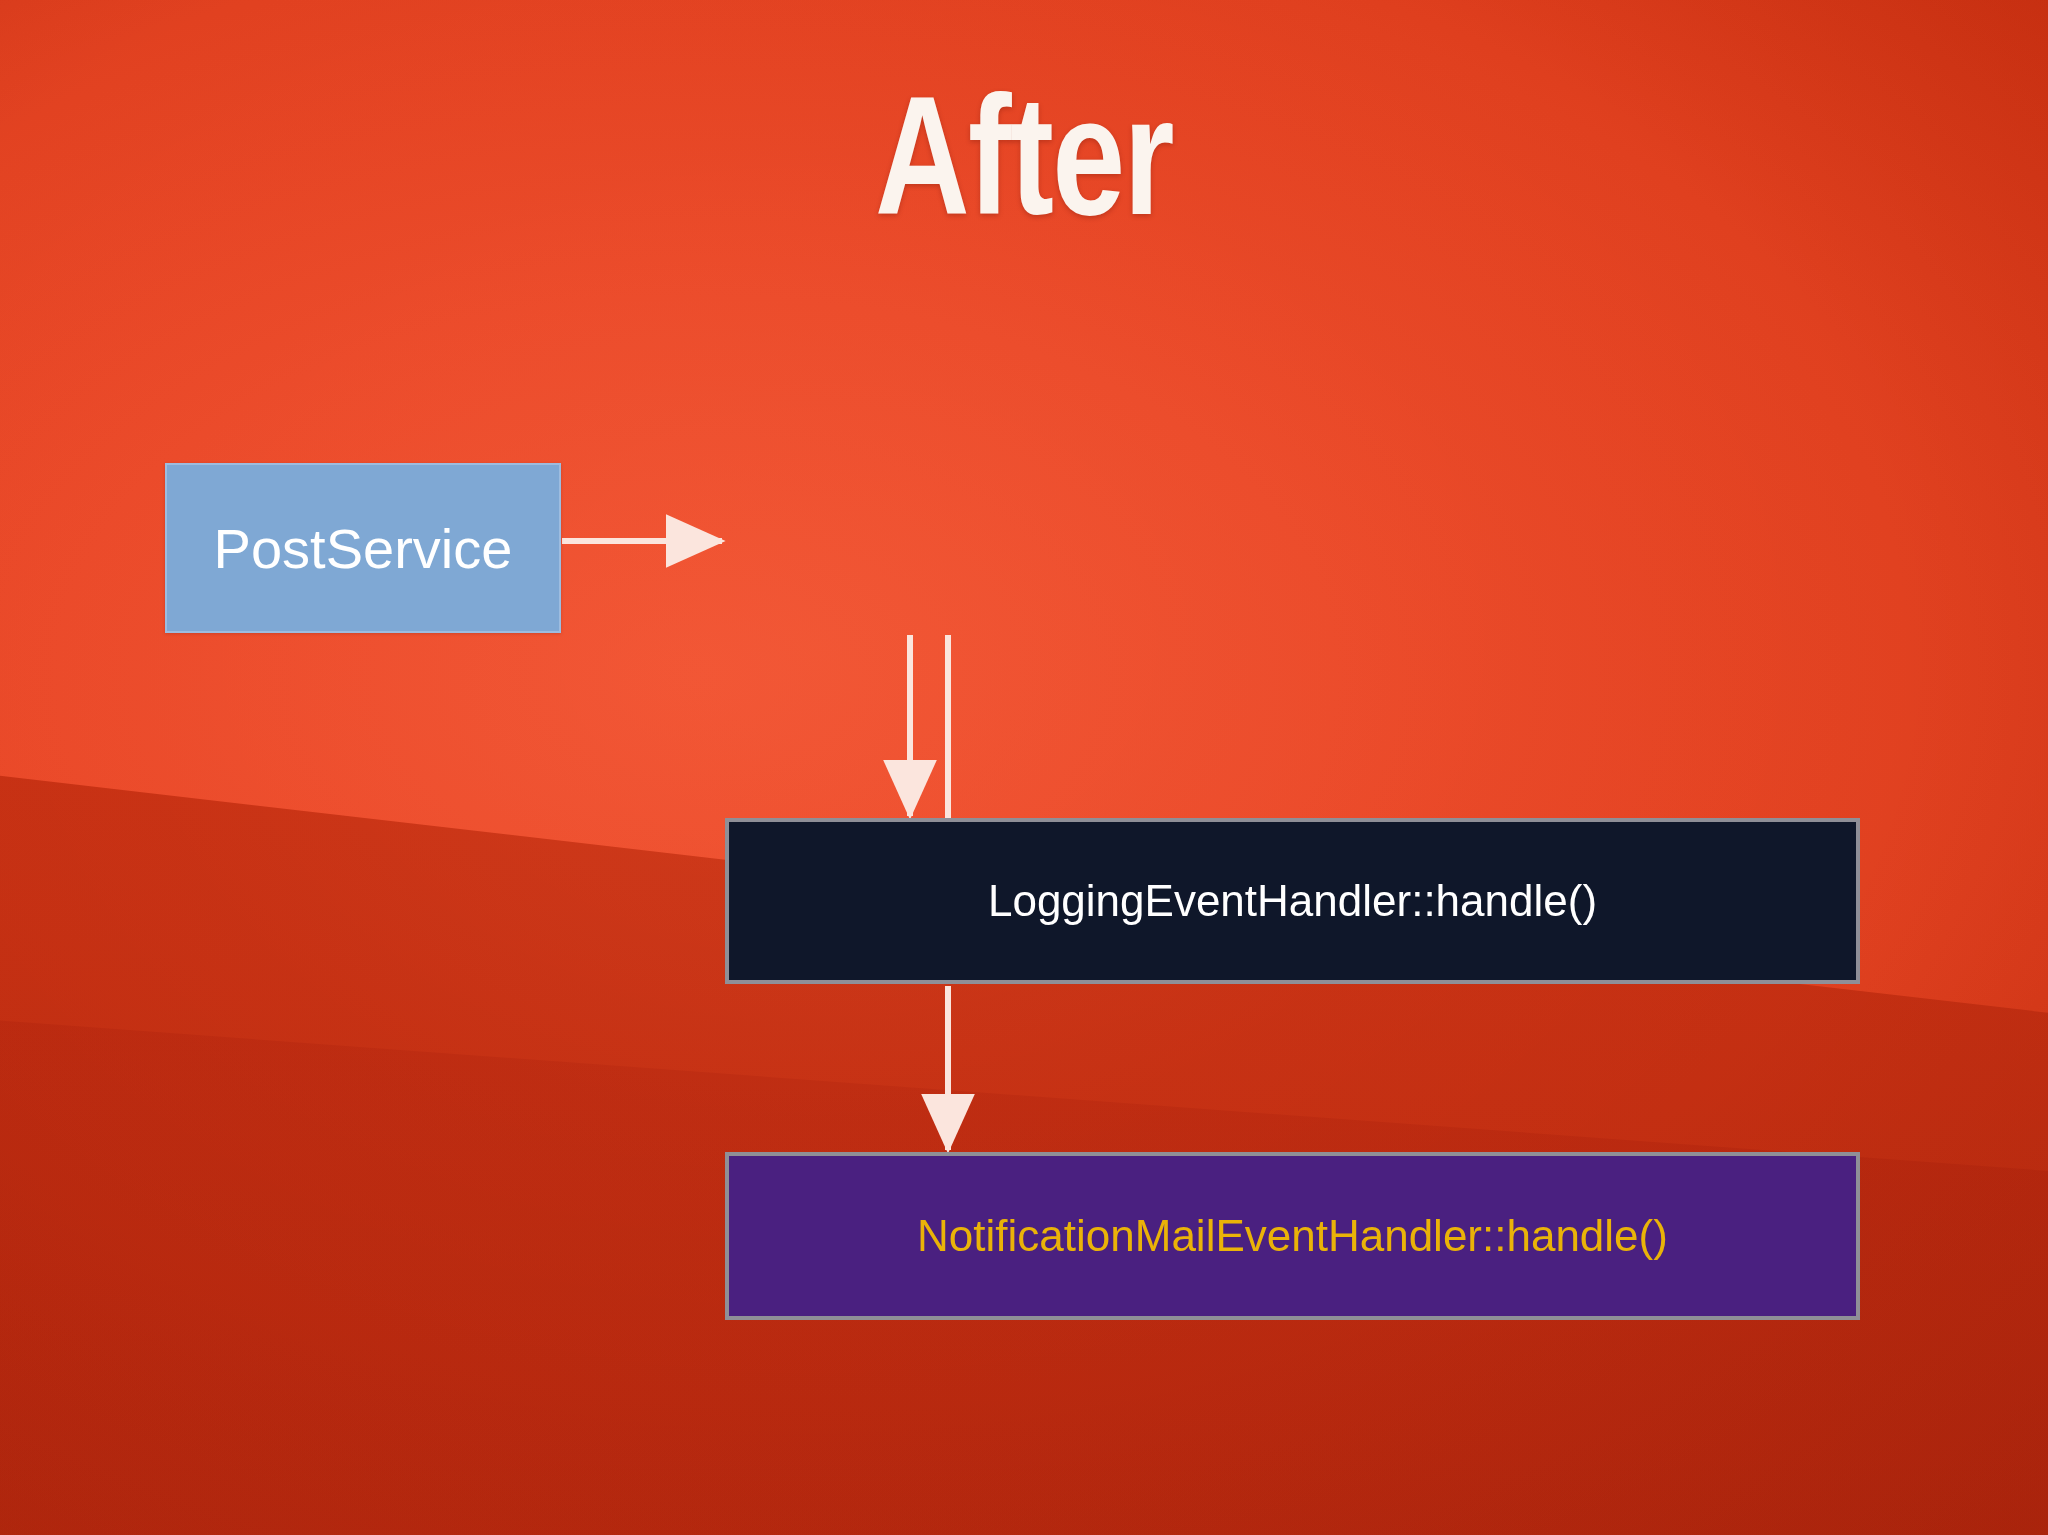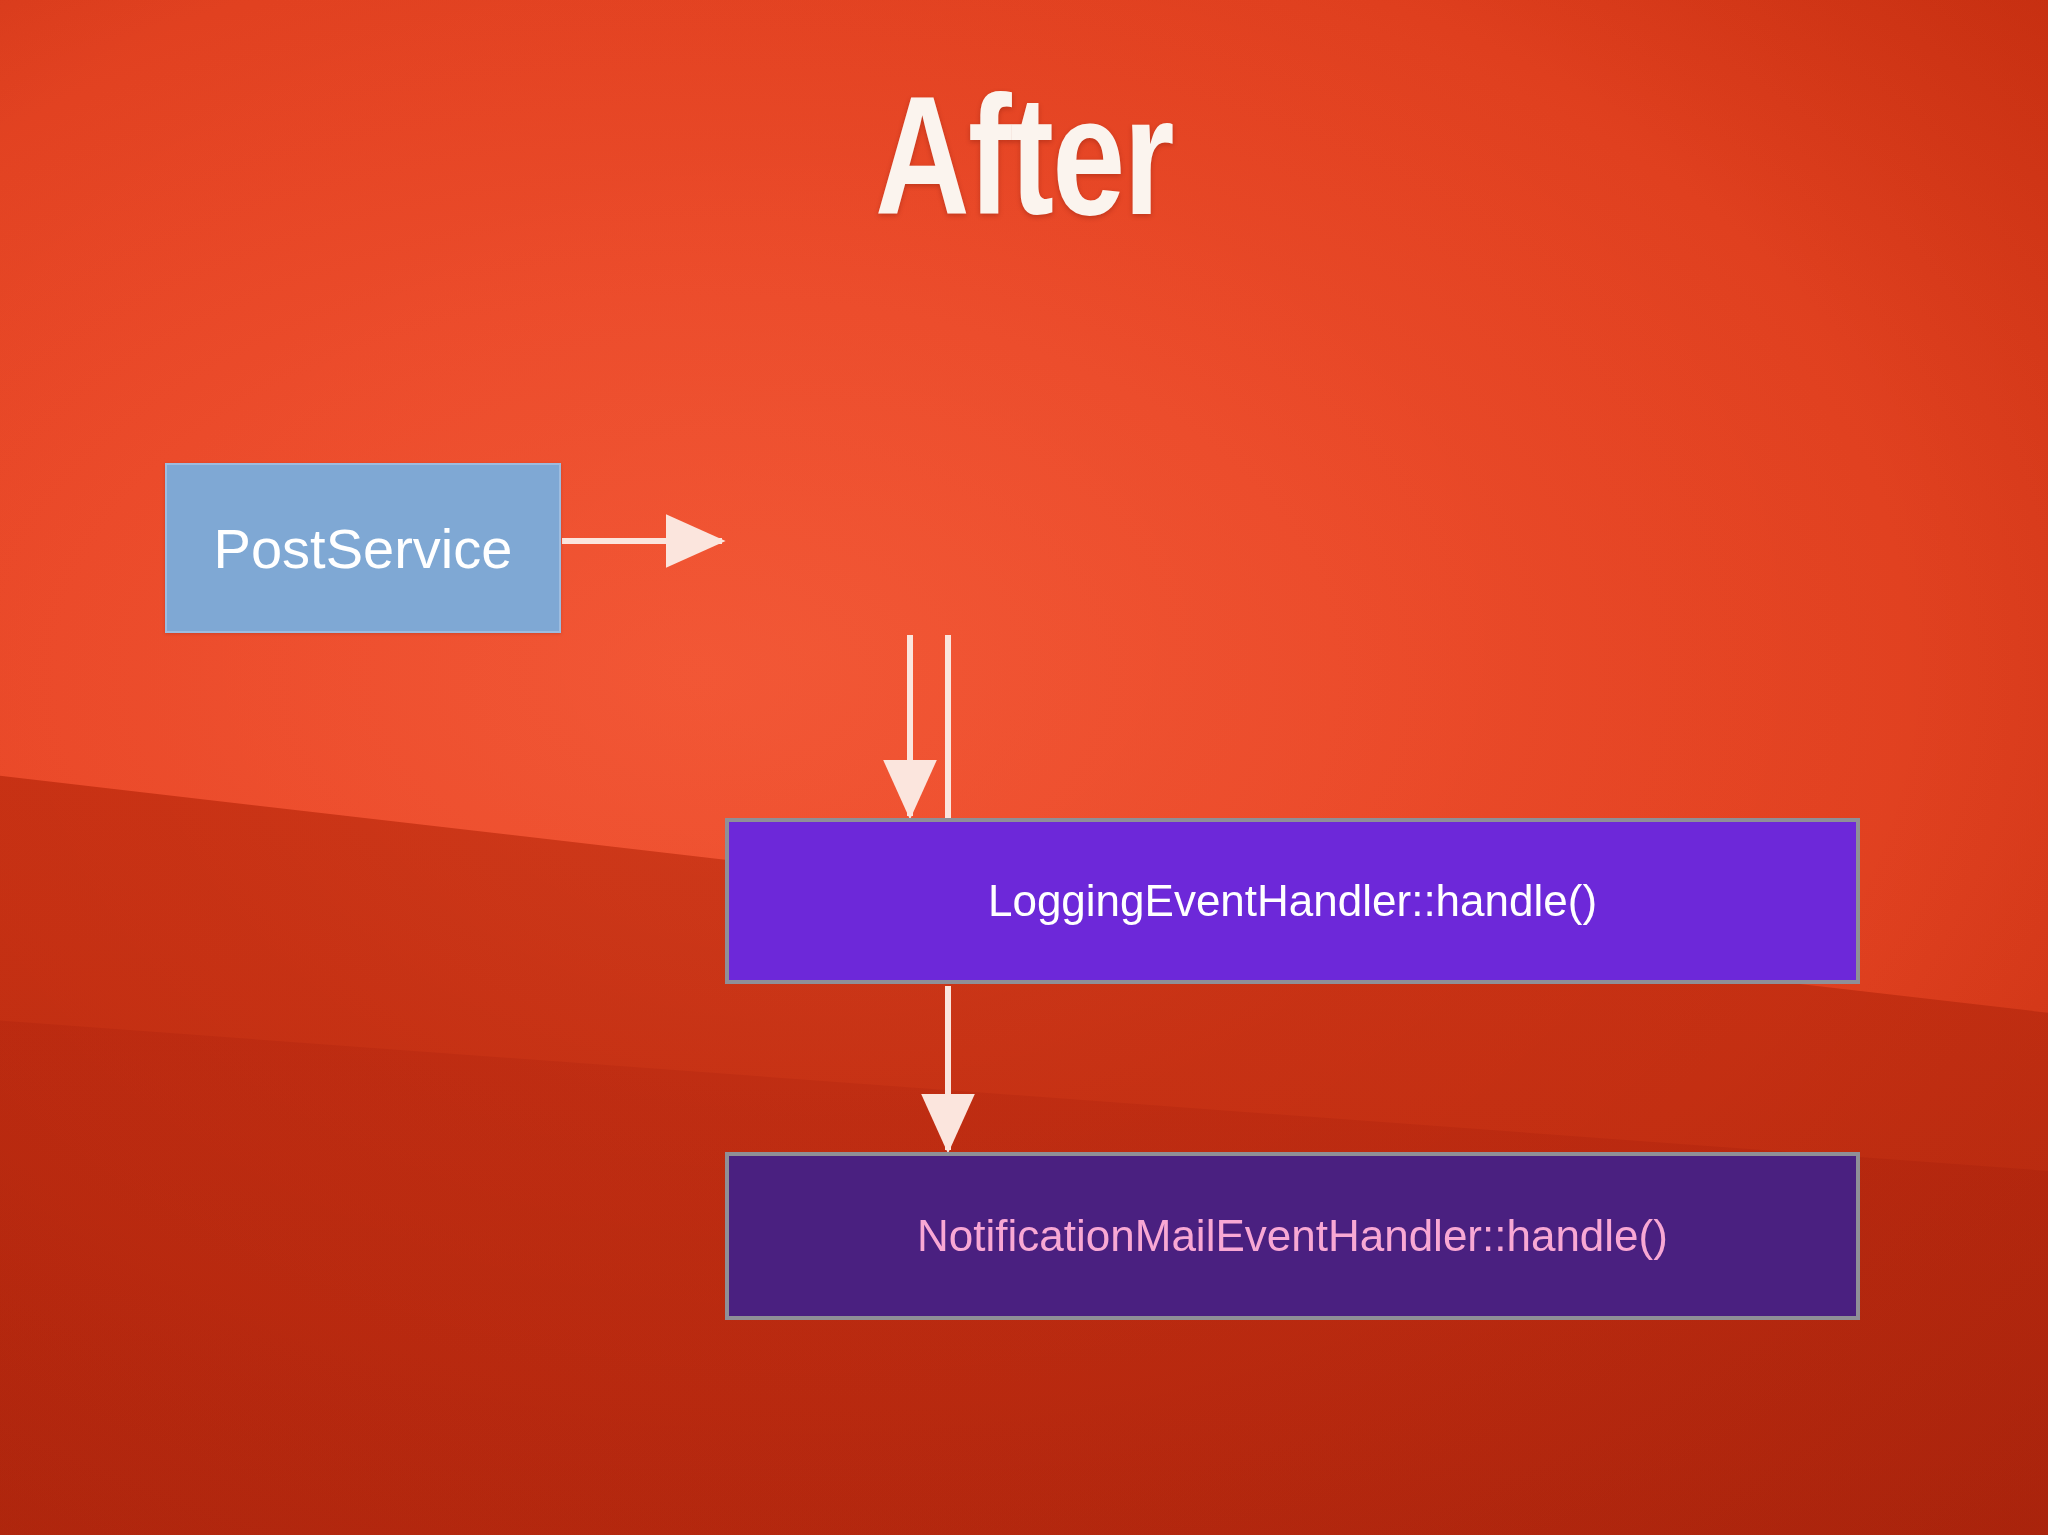--- a/index.html
+++ b/index.html
@@ -109,33 +109,33 @@
     background: #549e1e;
     border: 4px solid #7f7f7f;
     color: #f4fff0;
     font-size: 44px;
   }
   #node-logging {
     left: 725px;
     top: 818px;
     width: 1135px;
     height: 166px;
-    background: #6d28d9;
+    background: #0f172a;
     border: 4px solid #8f8f97;
     color: #ffffff;
     font-size: 44px;
   }
   #node-notification {
     left: 725px;
     top: 1152px;
     width: 1135px;
     height: 168px;
     background: #4a2080;
     border: 4px solid #8f8f97;
-    color: #f9a8d4;
+    color: #eab308;
     font-size: 44px;
   }
 
   
   #connectors {
     position: absolute;
     inset: 0;
     pointer-events: none;
   }
 </style>

